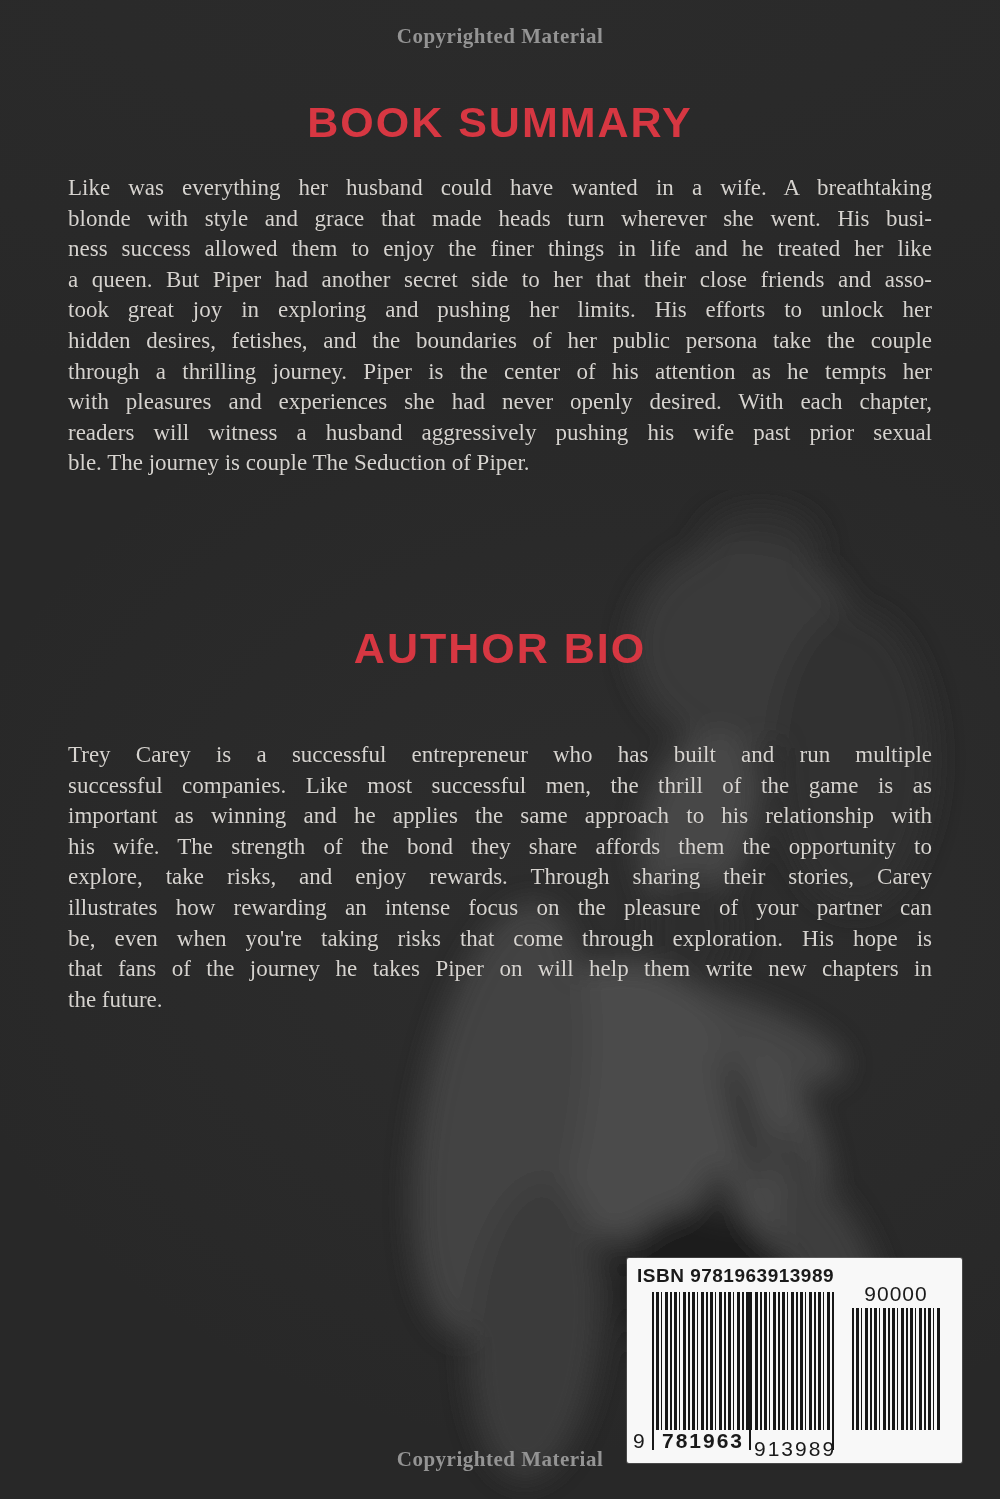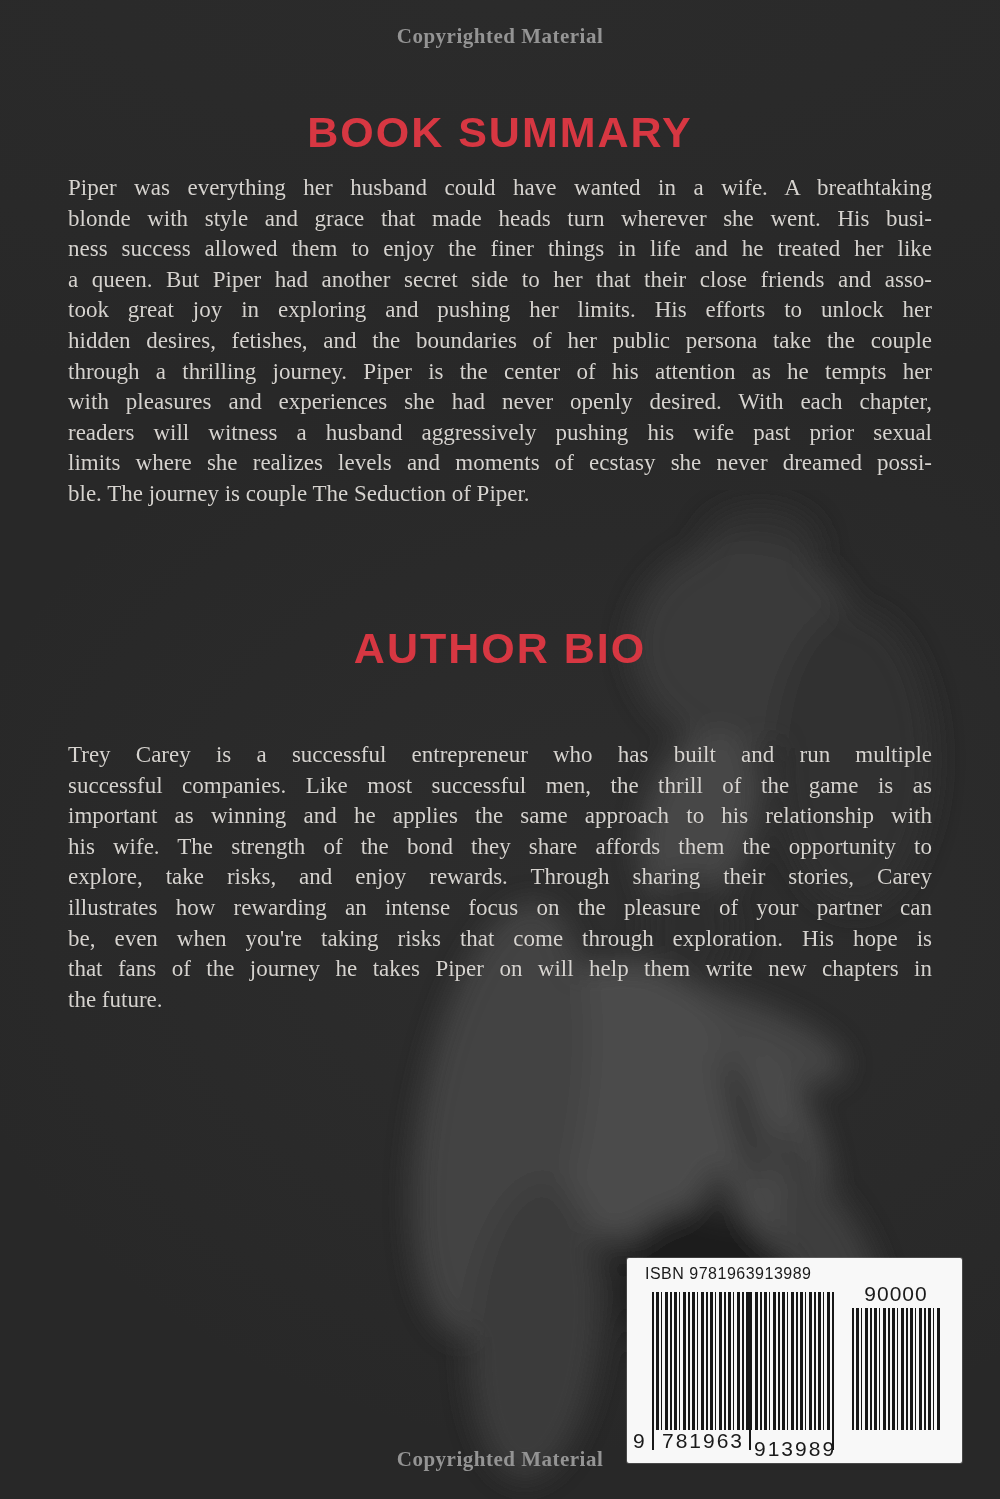--- a/index.html
+++ b/index.html
@@ -19,57 +19,57 @@
     font-weight:700; font-size:21px; letter-spacing:0.5px;
   }
   .copyright.top { top:24px; }
   .copyright.bottom { top:1447px; }
 
   .heading {
     position:absolute; left:0; width:100%; text-align:center;
     color:#d73742; font-family:"Liberation Sans", sans-serif;
     font-weight:700; font-size:43px; letter-spacing:2px; line-height:44px;
   }
-  #heading-summary { top:110px; }
+  #heading-summary { top:100px; }
   #heading-bio { top:586px;margin-top:40px; }
 
   .para {
     position:absolute; left:68px; width:864px;
     color:#d6d3cf; font-size:23px; line-height:30.6px;
     text-shadow:0 0 1px rgba(0,0,0,0.35);
   }
   #para-summary { top:173px; }
   #para-bio { top:740px; }
   .para .line { text-align:justify; height:30.6px; overflow:hidden; }
   .para .line::after { content:""; display:inline-block; width:100%; height:0; }
   .para .line:last-child::after { content:none; }
 
   .barcode {
     position:absolute; left:627px; top:1258px; width:335px; height:205px;
     background:#f8f8f8; border-radius:2px;
     font-family:"Liberation Sans", sans-serif; color:#1a1a1a;
     box-shadow:0 0 0 1px rgba(255,255,255,0.15);
   }
-  .bc-isbn { position:absolute; left:18px; top:7px; font-size:16px; letter-spacing:0.5px; font-weight:400; }
+  .bc-isbn { position:absolute; left:10px; top:7px; font-size:19px; letter-spacing:0.5px; font-weight:700; }
   .bc-stripes {
     position:absolute;
     background:repeating-linear-gradient(90deg,
       #181818 0px, #181818 2px, #f8f8f8 2px, #f8f8f8 4px,
       #181818 4px, #181818 7px, #f8f8f8 7px, #f8f8f8 9px,
       #181818 9px, #181818 10px, #f8f8f8 10px, #f8f8f8 13px,
       #181818 13px, #181818 16px, #f8f8f8 16px, #f8f8f8 18px);
   }
   .bc-stripes.main { left:25px; top:34px; width:182px; height:138px; }
   .bc-stripes.sup  { left:225px; top:50px; width:88px; height:122px; }
   .bc-guard { position:absolute; width:2px; background:#181818; top:34px; height:158px; }
   .bc-guard.g1 { left:25px; } .bc-guard.g2 { left:122px; } .bc-guard.g3 { left:205px; }
   .bc-digits { position:absolute; top:171px; left:0; width:210px; height:24px; font-size:21px; }
   .bc-digits span { position:absolute; top:0; }
   .bc-d-left { left:6px; }
-  .bc-d-g1 { left:33px; width:86px; text-align:center; letter-spacing:2px; }
+  .bc-d-g1 { left:33px; width:86px; text-align:center; letter-spacing:2px;font-weight:bold; }
   .bc-d-g2 { left:127px; width:76px; text-align:center; letter-spacing:2px;margin-top:8px; }
   .bc-price { position:absolute; left:225px; top:24px; width:88px; text-align:center; font-size:21px; letter-spacing:1px; }
 </style>
 </head>
 <body>
 
 <div class="cover">
 
   <svg class="figure-svg" viewBox="0 0 640 1009" xmlns="http://www.w3.org/2000/svg" aria-hidden="true">
     <defs>
@@ -93,30 +93,29 @@
       <ellipse cx="470" cy="770" rx="40" ry="90" fill="#3f3f3f" transform="rotate(-25 470 770)"></ellipse>
       <ellipse cx="340" cy="800" rx="85" ry="80" fill="#1d1d1d"></ellipse>
     </g>
   </svg>
 
   <div class="copyright top">Copyrighted Material</div>
 
   <div class="heading" id="heading-summary">BOOK SUMMARY</div>
 
   <div class="para" id="para-summary">
-      <div class="line">Piper was everything her husband could have wanted in a wife. A breathtaking</div>
+      <div class="line">Like was everything her husband could have wanted in a wife. A breathtaking</div>
       <div class="line">blonde with style and grace that made heads turn wherever she went. His busi-</div>
       <div class="line">ness success allowed them to enjoy the finer things in life and he treated her like</div>
       <div class="line">a queen. But Piper had another secret side to her that their close friends and asso-</div>
       <div class="line">took great joy in exploring and pushing her limits. His efforts to unlock her</div>
       <div class="line">hidden desires, fetishes, and the boundaries of her public persona take the couple</div>
       <div class="line">through a thrilling journey. Piper is the center of his attention as he tempts her</div>
       <div class="line">with pleasures and experiences she had never openly desired. With each chapter,</div>
       <div class="line">readers will witness a husband aggressively pushing his wife past prior sexual</div>
-      <div class="line">limits where she realizes levels and moments of ecstasy she never dreamed possi-</div>
       <div class="line">ble. The journey is couple The Seduction of Piper.</div>
     </div>
 
   <div class="heading" id="heading-bio">AUTHOR BIO</div>
 
   <div class="para" id="para-bio">
       <div class="line">Trey Carey is a successful entrepreneur who has built and run multiple</div>
       <div class="line">successful companies. Like most successful men, the thrill of the game is as</div>
       <div class="line">important as winning and he applies the same approach to his relationship with</div>
       <div class="line">his wife. The strength of the bond they share affords them the opportunity to</div>

